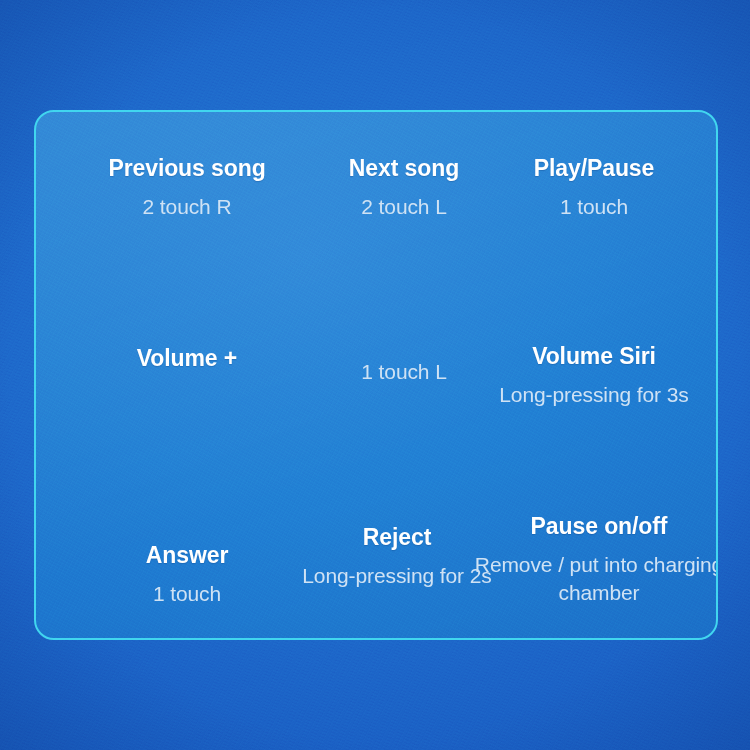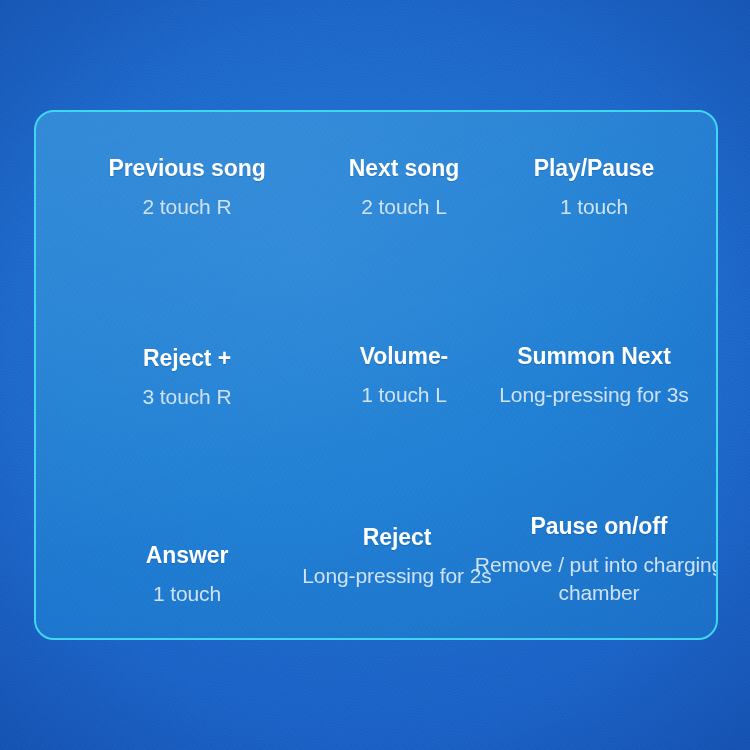--- a/index.html
+++ b/index.html
@@ -133,31 +133,29 @@
         <div class="title">Next song</div>
         <div class="subtitle">2 touch L</div>
       </div>
 
       <div class="cell c-r1c3">
         <div class="title">Play/Pause</div>
         <div class="subtitle">1 touch</div>
       </div>
 
       <div class="cell c-r2c1">
-        <div class="title">Reject +</div>
-        <div class="subtitle">3 touch R</div>
+        <div class="title">Volume +</div>
       </div>
 
       <div class="cell c-r2c2">
-        <div class="title">Volume-</div>
         <div class="subtitle">1 touch L</div>
       </div>
 
       <div class="cell c-r2c3">
-        <div class="title">Summon Next</div>
+        <div class="title">Volume Siri</div>
         <div class="subtitle">Long-pressing for 3s</div>
       </div>
 
       <div class="cell c-r3c1">
         <div class="title">Answer</div>
         <div class="subtitle">1 touch</div>
       </div>
 
       <div class="cell c-r3c2">
         <div class="title">Reject</div>

